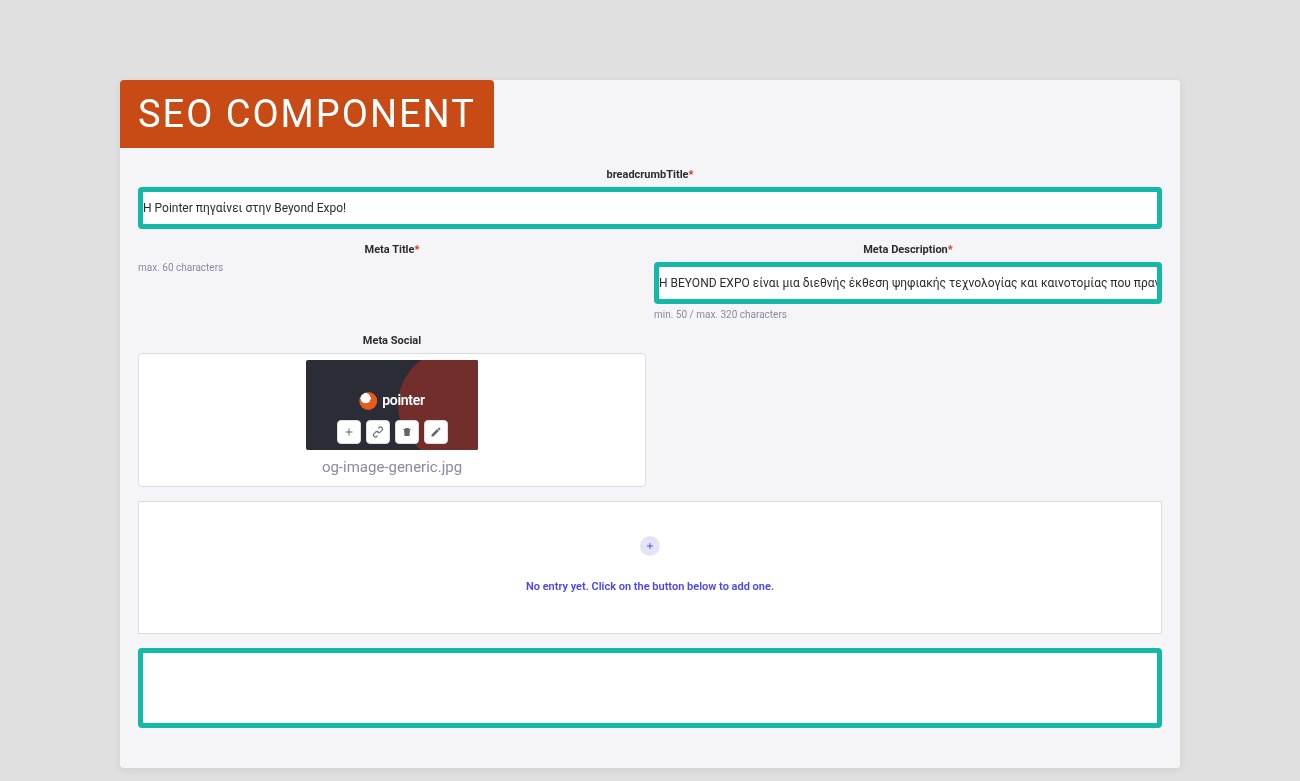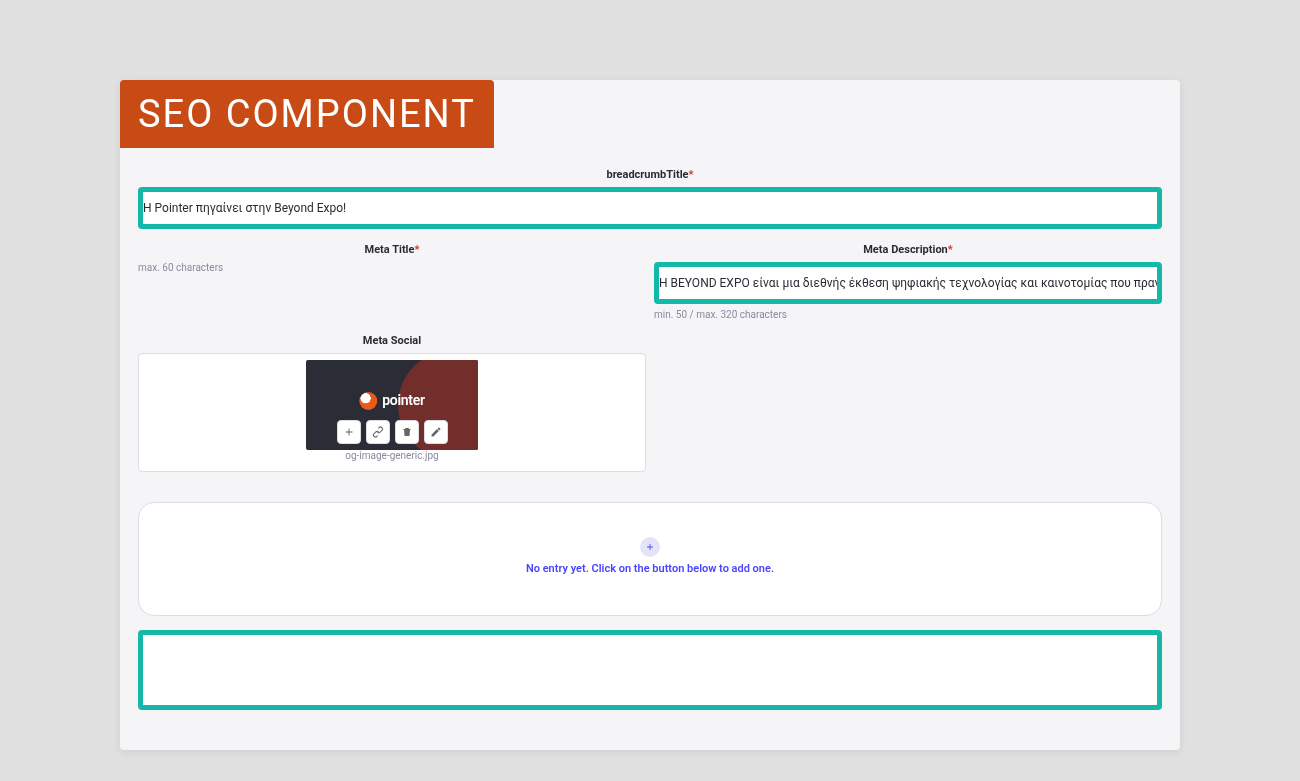--- a/index.html
+++ b/index.html
@@ -107,31 +107,30 @@
 }
 .img-actions {
   display: flex; gap: 5px; z-index: 2;
 }
 .ibtn {
   width: 24px; height: 24px; background: #fff; border: 1px solid #dcdce4;
   border-radius: 4px; display: flex; align-items: center; justify-content: center;
   cursor: pointer; color: #666;
 }
 .ibtn svg { width: 12px; height: 12px; }
-.filename { font-size: 10px; color: #8a8aa0; }
+.filename { font-size: 15px; color: #8a8aa0; margin-top: 8px; }
 .meta-social-box {
   border: 1px solid #dcdce4;
   background: #fff;
-  border-radius: 16px;
+  border-radius: 0;
   padding: 34px 10px 40px 10px;
   display: flex;
   flex-direction: column;
   align-items: center;
-  gap: 5px;
-  margin-top: 16px;
+  gap: 24px;
 }
 .add-circle {
   width: 20px; height: 20px; border-radius: 50%;
   background: #e4e4f8; color: #4945ff;
   display: flex; align-items: center; justify-content: center;
   font-size: 14px; font-weight: 600; cursor: pointer;
 }
 .empty-msg { font-size: 11px; color: #4945ff; font-weight: 600; }
 .textarea-box { height: 80px; resize: none; font-size: 12px; }
 </style>

